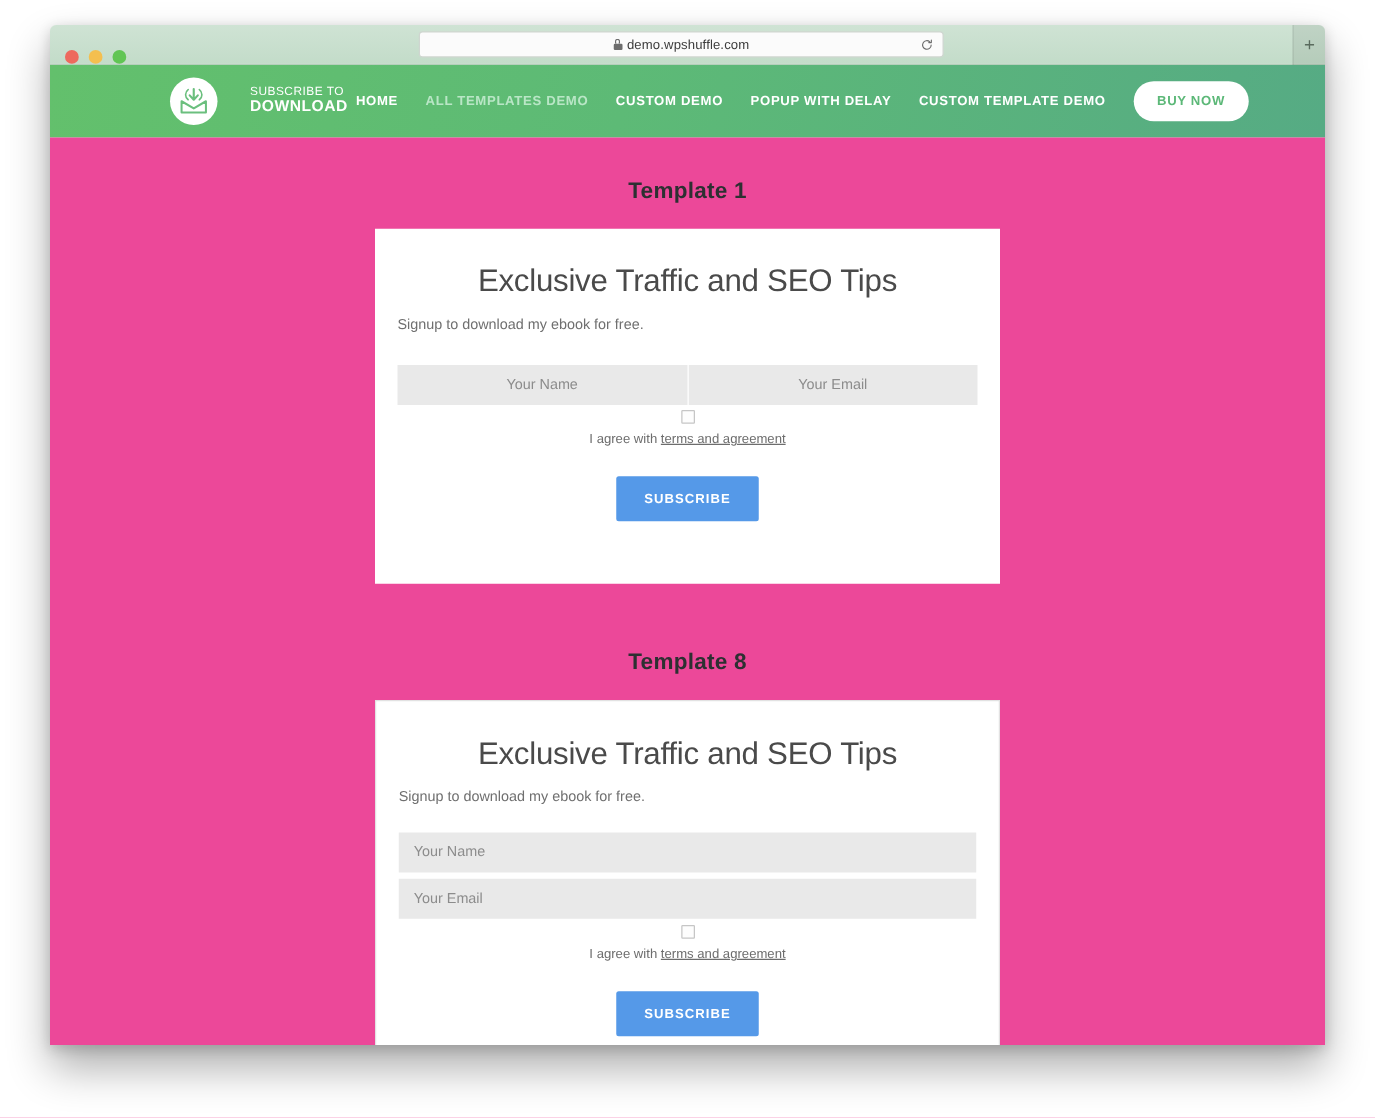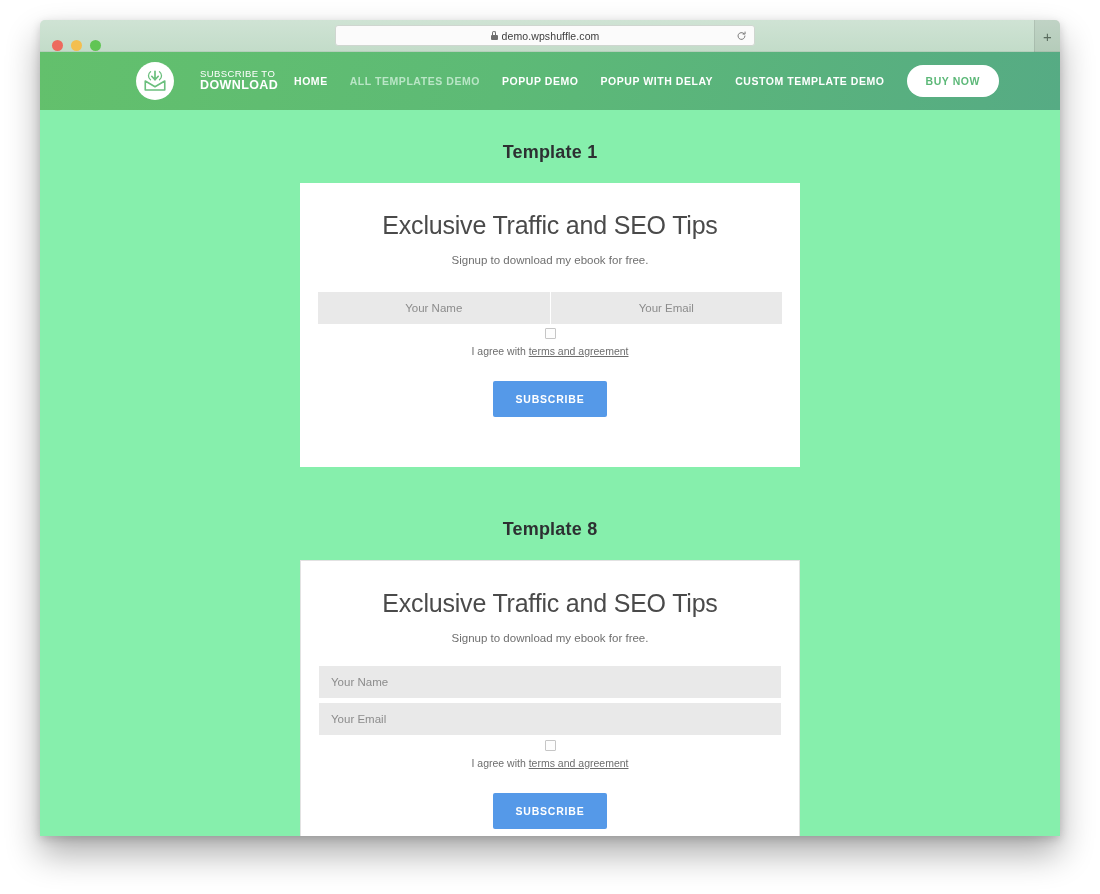--- a/index.html
+++ b/index.html
@@ -144,21 +144,21 @@
     border-radius: 18px;
     padding: 10px 19px;
     cursor: pointer;
     font-family: inherit;
     white-space: nowrap;
   }
 
   
   .page-body {
     height: 726px;
-    background: #86efac;
+    background: #ec4899;
     padding-top: 32px;
     overflow: hidden;
   }
 
   .section-title {
     text-align: center;
     font-size: 18px;
     font-weight: 700;
     color: #2d3032;
     letter-spacing: 0.2px;
@@ -174,21 +174,21 @@
   .form-card.bordered { border: 1px solid #e2e2e2; }
 
   .card-title {
     text-align: center;
     font-size: 25px;
     font-weight: 400;
     color: #4a4a4a;
     letter-spacing: -0.2px;
   }
   .card-subtitle {
-    text-align: center;
+    text-align: left;
     font-size: 11.5px;
     color: #6f6f6f;
     margin-top: 14px;
   }
 
   
   .fields-inline {
     display: flex;
     margin-top: 26px;
     gap: 1px;
@@ -296,21 +296,21 @@
       </span>
       <span class="brand-text">
         <span class="brand-line1">SUBSCRIBE TO</span>
         <span class="brand-line2">DOWNLOAD</span>
       </span>
     </div>
 
     <nav class="main-nav">
       <a class="nav-link" href="#">HOME</a>
       <a class="nav-link active" href="#">ALL TEMPLATES DEMO</a>
-      <a class="nav-link" href="#">POPUP DEMO</a>
+      <a class="nav-link" href="#">CUSTOM DEMO</a>
       <a class="nav-link" href="#">POPUP WITH DELAY</a>
       <a class="nav-link" href="#">CUSTOM TEMPLATE DEMO</a>
       <button class="buy-now-btn">BUY NOW</button>
     </nav>
   </div>
 
   <div class="page-body">
 
     <div class="template-block-1">
       <h2 class="section-title">Template 1</h2>

